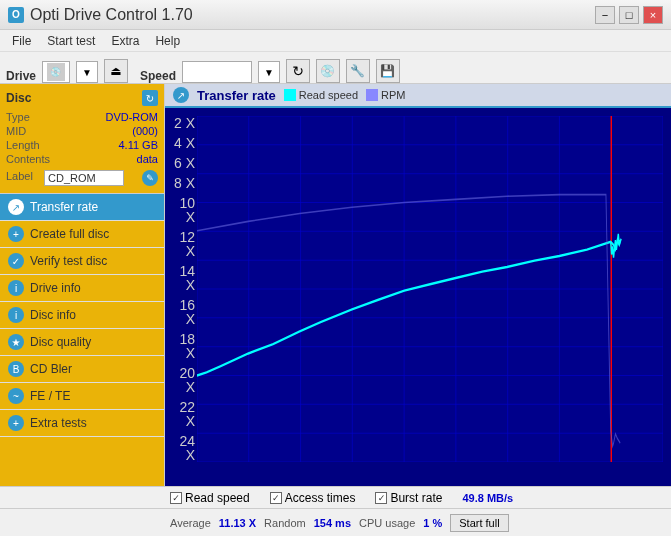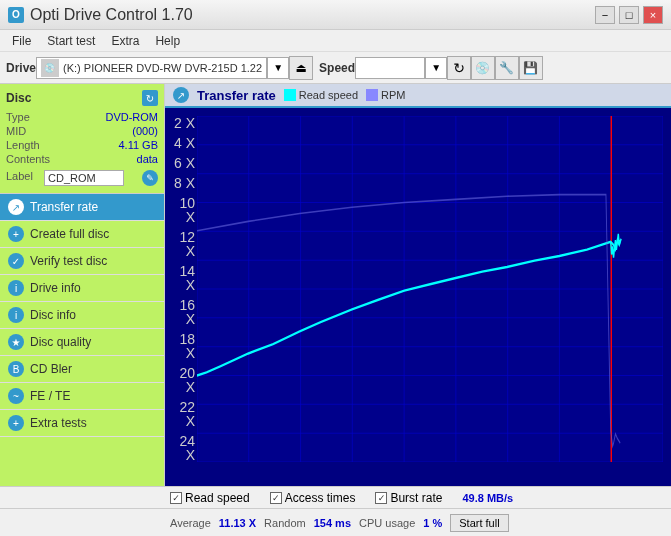--- a/index.html
+++ b/index.html
@@ -60,23 +60,24 @@
       cursor: pointer;
       color: #333;
       font-size: 12px;
     }
 
     
     .drive-bar {
       background: #f0f0f0;
       height: 32px;
       display: flex;
-      align-items: center;
+      align-items: flex-end;
       padding: 0 6px;
       border-bottom: 1px solid #ccc;
+      gap: 6px;
     }
     .drive-label { font-size: 12px; font-weight: bold; color: #333; }
     .drive-selector {
       display: flex; align-items: center;
       border: 1px solid #aaa;
       background: white;
       height: 22px;
       padding: 0 4px;
       gap: 4px;
     }
@@ -114,21 +115,21 @@
 
     
     .main-layout {
       display: flex;
       height: calc(536px - 30px - 22px - 32px - 28px - 22px);
     }
 
     
     .sidebar {
       width: 165px;
-      background: #bef264;
+      background: #eab308;
       border-right: 1px solid #ccc;
       display: flex;
       flex-direction: column;
     }
     .disc-info-panel {
       padding: 6px;
       border-bottom: 1px solid #ccc;
     }
     .disc-header {
       display: flex; justify-content: space-between; align-items: center;
@@ -262,21 +263,20 @@
   <span class="menu-item">File</span>
   <span class="menu-item">Start test</span>
   <span class="menu-item">Extra</span>
   <span class="menu-item">Help</span>
 </div>
 
 <div class="drive-bar">
   <span class="drive-label">Drive</span>
   <div class="drive-selector">
     <div class="drive-icon">💿</div>
-    <span class="drive-name">(K:)  PIONEER DVD-RW  DVR-215D 1.22</span>
   </div>
   <div class="drive-dropdown">▼</div>
   <div class="toolbar-btn">⏏</div>
   <span class="speed-label">Speed</span>
   <div class="speed-selector">
     <span style="color:#333; font-size:11px;"></span>
   </div>
   <div class="drive-dropdown">▼</div>
   <div class="toolbar-btn" style="font-size:14px;">↻</div>
   <div class="toolbar-btn">💿</div>

